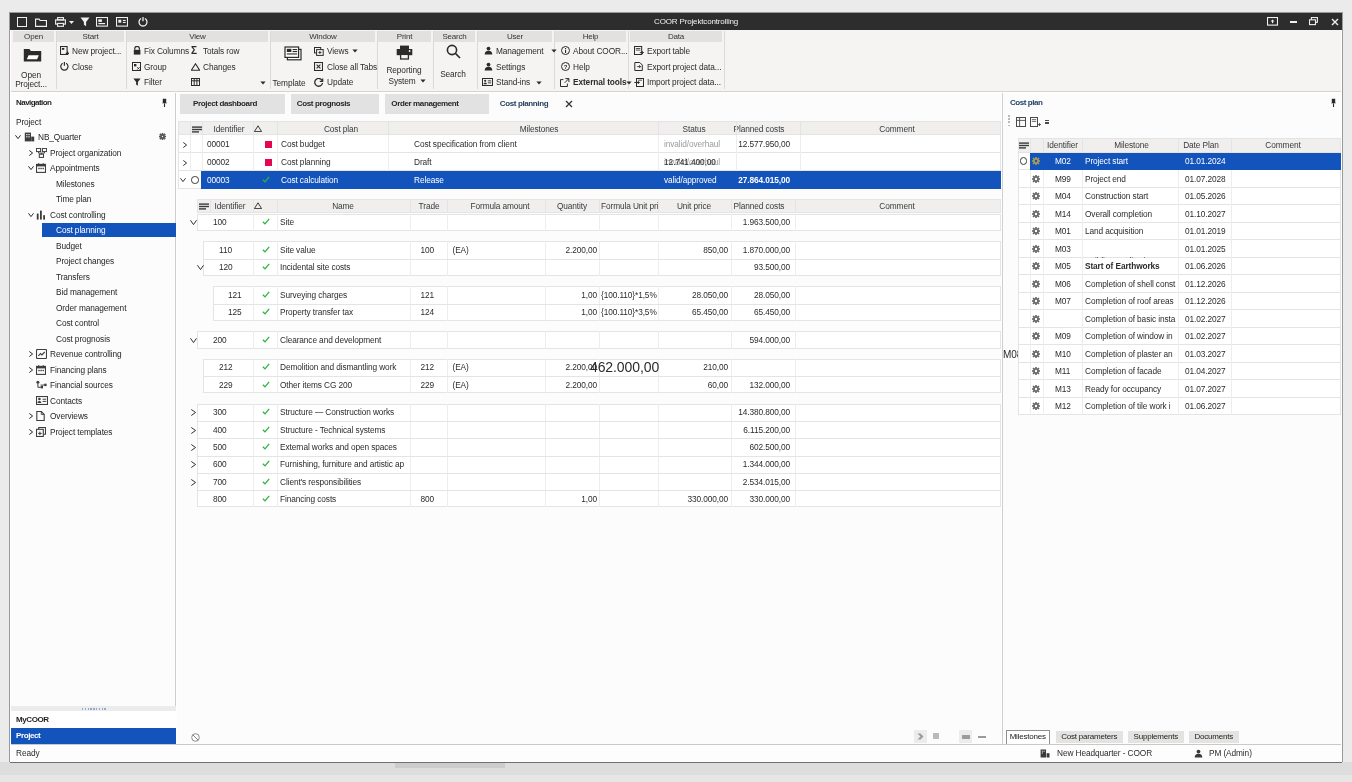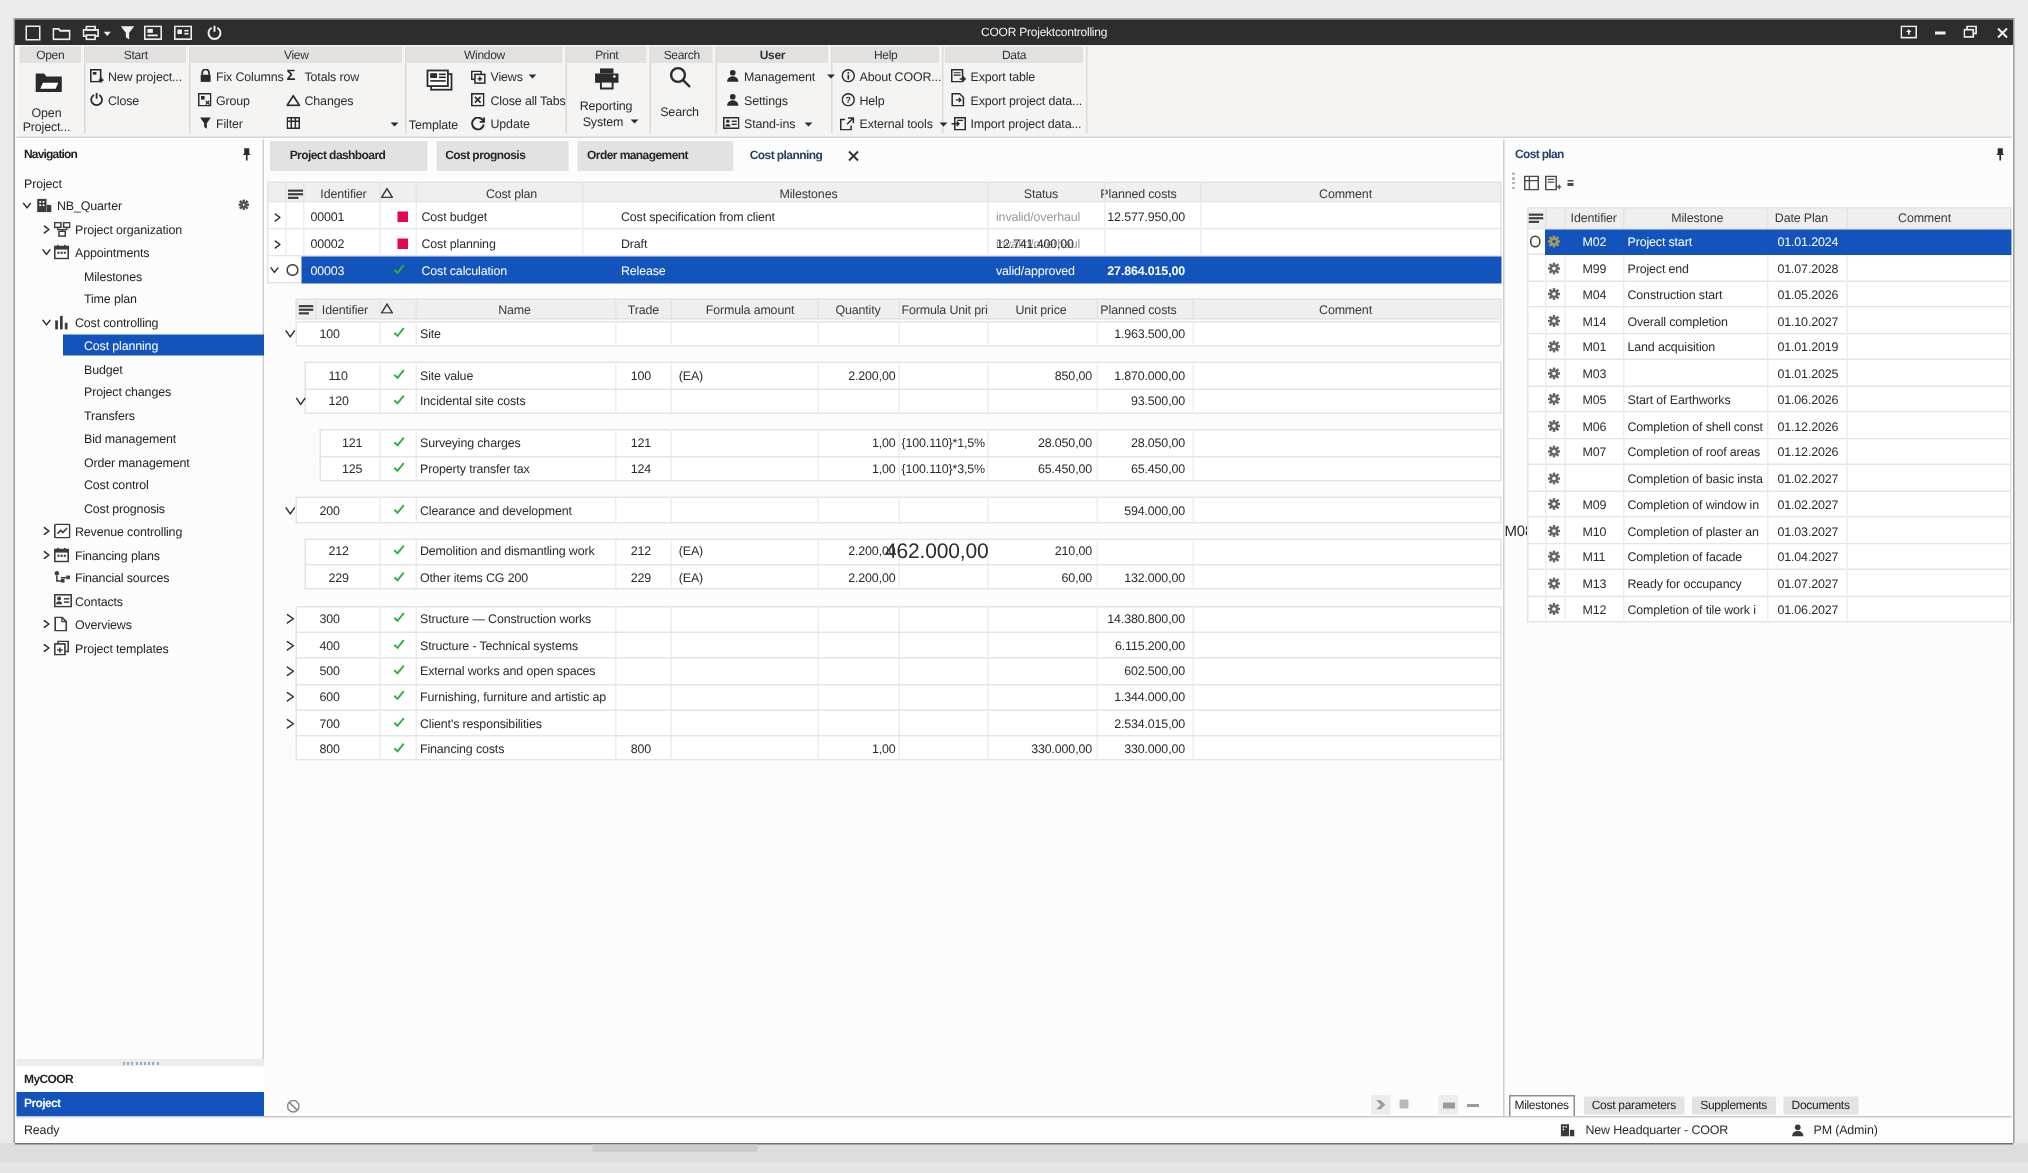--- a/index.html
+++ b/index.html
@@ -70,21 +70,21 @@
 <div style="left:271px;top:31px;width:104px;height:11px;background:#e3e1df;"></div>
 <div style="left:173.0px;top:29.5px;width:300px;height:14px;line-height:14px;font-size:8px;letter-spacing:-0.2px;color:#333;font-weight:400;text-align:center;white-space:nowrap;">Window</div>
 <div style="left:376.5px;top:31px;width:1px;height:58px;background:#dcdad8;"></div>
 <div style="left:378px;top:31px;width:53px;height:11px;background:#e3e1df;"></div>
 <div style="left:254.5px;top:29.5px;width:300px;height:14px;line-height:14px;font-size:8px;letter-spacing:-0.2px;color:#333;font-weight:400;text-align:center;white-space:nowrap;">Print</div>
 <div style="left:432.5px;top:31px;width:1px;height:58px;background:#dcdad8;"></div>
 <div style="left:434px;top:31px;width:41px;height:11px;background:#e3e1df;"></div>
 <div style="left:304.5px;top:29.5px;width:300px;height:14px;line-height:14px;font-size:8px;letter-spacing:-0.2px;color:#333;font-weight:400;text-align:center;white-space:nowrap;">Search</div>
 <div style="left:476.5px;top:31px;width:1px;height:58px;background:#dcdad8;"></div>
 <div style="left:478px;top:31px;width:74px;height:11px;background:#e3e1df;"></div>
-<div style="left:365.0px;top:29.5px;width:300px;height:14px;line-height:14px;font-size:8px;letter-spacing:-0.2px;color:#333;font-weight:700;text-align:center;white-space:nowrap;">User</div>
+<div style="left:365.0px;top:29.5px;width:300px;height:14px;line-height:14px;font-size:8px;letter-spacing:-0.2px;color:#333;font-weight:400;text-align:center;white-space:nowrap;">User</div>
 <div style="left:553.5px;top:31px;width:1px;height:58px;background:#dcdad8;"></div>
 <div style="left:555px;top:31px;width:71px;height:11px;background:#e3e1df;"></div>
 <div style="left:440.5px;top:29.5px;width:300px;height:14px;line-height:14px;font-size:8px;letter-spacing:-0.2px;color:#333;font-weight:400;text-align:center;white-space:nowrap;">Help</div>
 <div style="left:627.5px;top:31px;width:1px;height:58px;background:#dcdad8;"></div>
 <div style="left:630px;top:31px;width:92px;height:11px;background:#e3e1df;"></div>
 <div style="left:526.0px;top:29.5px;width:300px;height:14px;line-height:14px;font-size:8px;letter-spacing:-0.2px;color:#333;font-weight:400;text-align:center;white-space:nowrap;">Data</div>
 <div style="left:723.5px;top:31px;width:1px;height:58px;background:#dcdad8;"></div>
 <svg style="position:absolute;left:23px;top:47px" width="19" height="15" viewBox="0 0 19 15">
       <path d="M0.8 2 h5.6 l1.5 2 h10.3 v10.4 h-17.4 z" fill="#2b2b2b"></path>
       <path d="M2.6 13 l2.5 -5.6 h12 l-2.5 5.6 z" fill="#fff" stroke="#2b2b2b" stroke-width="1.6"></path>
@@ -209,21 +209,21 @@
 <div style="left:573px;top:43.5px;height:14px;line-height:14px;font-size:8.3px;letter-spacing:-0.1px;color:#2b2b2b;font-weight:400;white-space:nowrap;">About COOR...</div>
 <svg style="position:absolute;left:561px;top:62px" width="9" height="9" viewBox="0 0 9 9">
       <circle cx="4.5" cy="4.5" r="4" fill="none" stroke="#2b2b2b" stroke-width="1"></circle>
       <text x="2.7" y="6.6" font-size="6" font-family="Liberation Sans" fill="#2b2b2b" font-weight="bold">?</text>
     </svg>
 <div style="left:573px;top:59.5px;height:14px;line-height:14px;font-size:8.3px;letter-spacing:-0.1px;color:#2b2b2b;font-weight:400;white-space:nowrap;">Help</div>
 <svg style="position:absolute;left:560px;top:78px" width="10" height="9" viewBox="0 0 10 9">
       <path d="M3.4 1.6 h-2.9 v6.9 h6.9 v-2.9" fill="none" stroke="#2b2b2b" stroke-width="1"></path>
       <path d="M5.4 0.6 h3.5 v3.5 M8.7 0.8 L4.7 4.8" fill="none" stroke="#2b2b2b" stroke-width="1"></path>
     </svg>
-<div style="left:573px;top:75px;height:14px;line-height:14px;font-size:8.3px;letter-spacing:-0.1px;color:#2b2b2b;font-weight:400;white-space:nowrap;text-align:center;">External tools</div>
+<div style="left:573px;top:75px;height:14px;line-height:14px;font-size:8.3px;letter-spacing:-0.1px;color:#2b2b2b;font-weight:700;white-space:nowrap;text-align:center;">External tools</div>
 <svg style="position:absolute;left:626px;top:80.5px" width="6" height="4" viewBox="0 0 6 4">
       <path d="M0.4 0.6 L3 3.4 L5.6 0.6 Z" fill="#2b2b2b"></path>
     </svg>
 <svg style="position:absolute;left:634px;top:46px" width="10" height="9" viewBox="0 0 10 9">
       <rect x="0.5" y="0.5" width="7.2" height="8" fill="none" stroke="#2b2b2b" stroke-width="1"></rect>
       <line x1="1.8" y1="2.5" x2="6.4" y2="2.5" stroke="#2b2b2b" stroke-width="0.8"></line>
       <line x1="1.8" y1="4.1" x2="6.4" y2="4.1" stroke="#2b2b2b" stroke-width="0.8"></line>
       <path d="M5.8 6.6 h3.6 m-1.5 -1.5 l1.5 1.5 l-1.5 1.5" stroke="#2b2b2b" stroke-width="1" fill="none"></path>
     </svg>
 <div style="left:647px;top:43.5px;height:14px;line-height:14px;font-size:8.3px;letter-spacing:-0.1px;color:#2b2b2b;font-weight:400;white-space:nowrap;">Export table</div>
@@ -860,21 +860,21 @@
       <rect x="3.2" y="-0.2" width="1.6" height="2.2" fill="#666" transform="rotate(90 4.0 4.0)"></rect>
       <rect x="3.2" y="-0.2" width="1.6" height="2.2" fill="#666" transform="rotate(135 4.0 4.0)"></rect>
       <rect x="3.2" y="-0.2" width="1.6" height="2.2" fill="#666" transform="rotate(180 4.0 4.0)"></rect>
       <rect x="3.2" y="-0.2" width="1.6" height="2.2" fill="#666" transform="rotate(225 4.0 4.0)"></rect>
       <rect x="3.2" y="-0.2" width="1.6" height="2.2" fill="#666" transform="rotate(270 4.0 4.0)"></rect>
       <rect x="3.2" y="-0.2" width="1.6" height="2.2" fill="#666" transform="rotate(315 4.0 4.0)"></rect>
       <circle cx="4.0" cy="4.0" r="2.7" fill="#666"></circle>
       <circle cx="4.0" cy="4.0" r="1.2000000000000002" fill="#fff"></circle>
     </svg>
 <div style="left:1055px;top:259.25px;height:14px;line-height:14px;font-size:8.3px;letter-spacing:-0.1px;color:#2b2b2b;font-weight:400;white-space:nowrap;">M05</div>
-<div style="left:1085px;top:259.25px;height:14px;line-height:14px;font-size:8.3px;letter-spacing:-0.1px;color:#2b2b2b;font-weight:400;white-space:nowrap;">Start of Earthworks</div>
+<div style="left:1085px;top:259.25px;height:14px;line-height:14px;font-size:8.3px;letter-spacing:-0.1px;color:#2b2b2b;font-weight:700;white-space:nowrap;">Start of Earthworks</div>
 <div style="left:1185px;top:259.25px;height:14px;line-height:14px;font-size:8.3px;letter-spacing:-0.1px;color:#2b2b2b;font-weight:400;white-space:nowrap;">01.06.2026</div>
 <div style="left:1030px;top:257.5px;width:1px;height:17.5px;background:#ededed;"></div>
 <div style="left:1043px;top:257.5px;width:1px;height:17.5px;background:#ededed;"></div>
 <div style="left:1082px;top:257.5px;width:1px;height:17.5px;background:#ededed;"></div>
 <div style="left:1178px;top:257.5px;width:1px;height:17.5px;background:#ededed;"></div>
 <div style="left:1231px;top:257.5px;width:1px;height:17.5px;background:#ededed;"></div>
 <div style="left:1018px;top:275.0px;width:323px;height:17.5px;background:#fff;border-left:1px solid #e4e4e4;border-right:1px solid #e4e4e4;border-bottom:1px solid #e4e4e4;"></div>
 <svg style="position:absolute;left:1032px;top:279.75px" width="8" height="8" viewBox="0 0 8 8">
       <rect x="3.2" y="-0.2" width="1.6" height="2.2" fill="#666" transform="rotate(0 4.0 4.0)"></rect>
       <rect x="3.2" y="-0.2" width="1.6" height="2.2" fill="#666" transform="rotate(45 4.0 4.0)"></rect>

